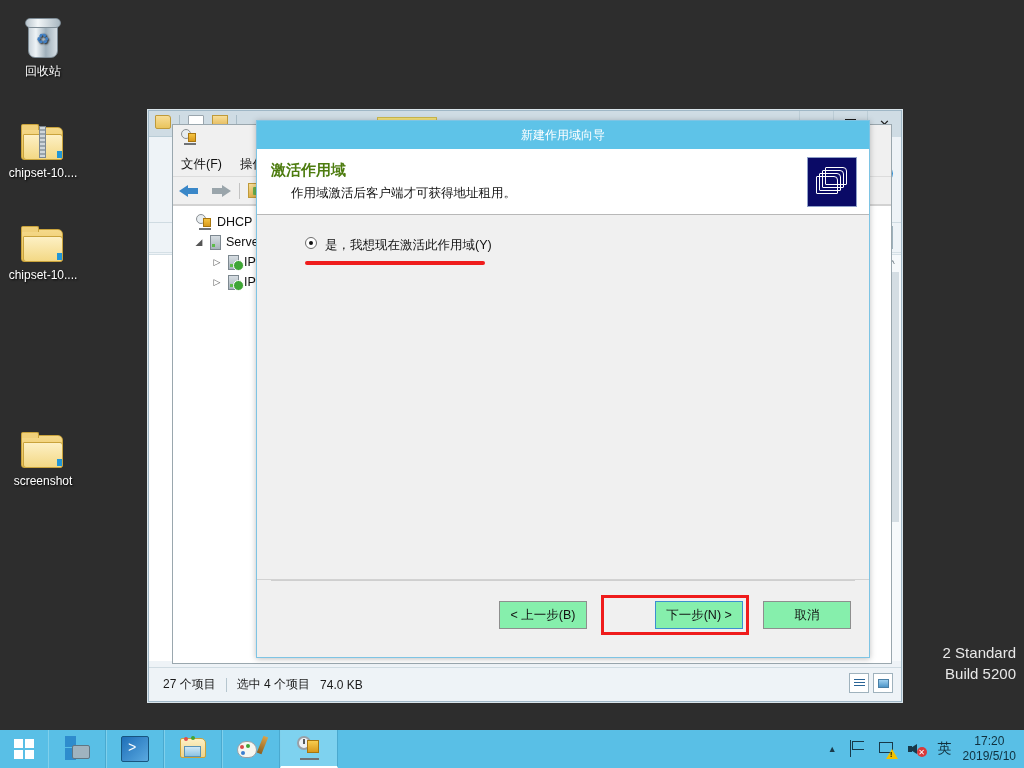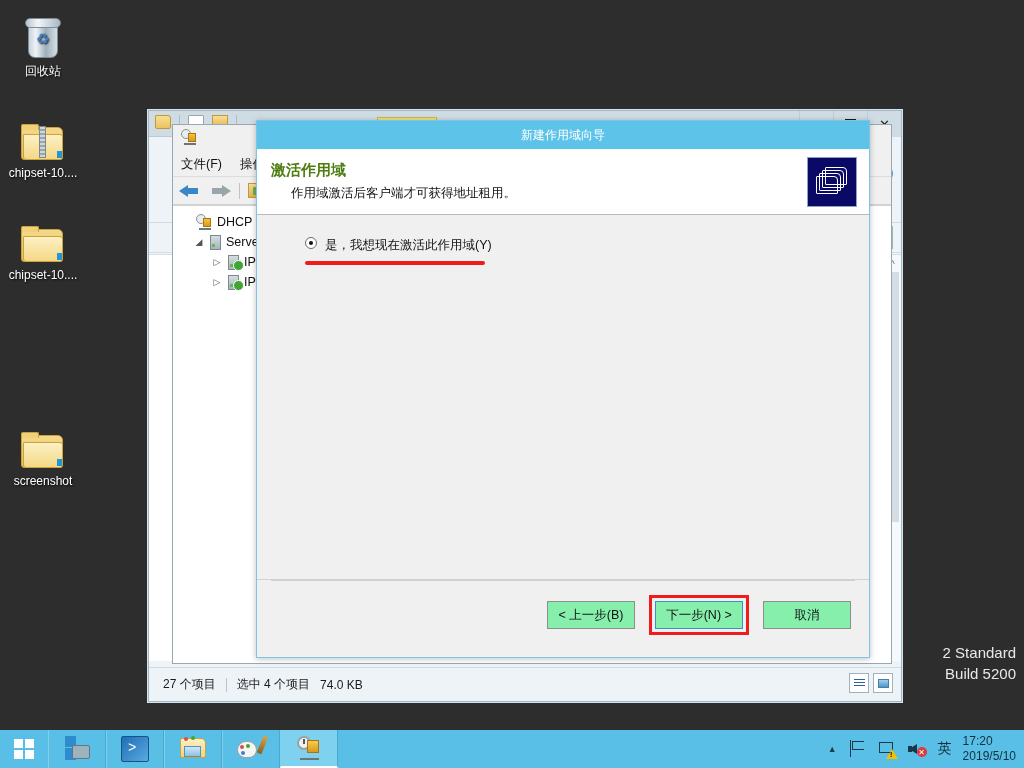--- a/index.html
+++ b/index.html
@@ -221,21 +221,21 @@
   .wz-footer {
     position:absolute; left:0; right:0; bottom:0; height:78px; background:#f0f0f0;
     border-top:1px solid #d2d2d2;
   }
   .wz-sep { height:1px; background:#cfcfcf; margin:0 14px; }
   .wz-buttons { display:flex; justify-content:flex-end; gap:14px; padding:14px 18px 0 0; align-items:center; }
   .wz-btn {
     min-width:88px; height:28px; background:#86efac; border:1px solid #8e8e8e;
     font-size:12.5px; color:#111; display:flex; align-items:center; justify-content:center;
   }
-  .wz-btn.primary { border:1px solid #3c8fd0; }
+  .wz-btn.primary { border:1px solid #3c8fd0;margin-left:48px; }
   .red-box {
     padding:3px; border:3px solid #ef1c1c; display:flex; align-items:center; justify-content:center;
   }
 
   
   #watermark {
     position:absolute; right:8px; bottom:46px; text-align:right;
     color:#e8e8e8; font-size:15px; line-height:21px;
   }
 
@@ -287,21 +287,21 @@
   .flag { }
   .flag .pole { position:absolute; left:2px; top:0; width:1.6px; height:17px; background:#17394a; }
   .flag .cloth { position:absolute; left:4px; top:1px; width:12px; height:9px; border:1.6px solid #17394a; border-right:none; }
   .net .scr { position:absolute; left:1px; top:2px; width:14px; height:11px; border:1.6px solid #17394a; }
   .net .warn { position:absolute; right:-1px; bottom:-1px; width:0; height:0; border-left:6px solid transparent; border-right:6px solid transparent; border-bottom:10px solid #f2c200; }
   .net .warn::after { content:"!"; position:absolute; left:-1.5px; top:2px; font-size:7px; color:#000; font-weight:bold; }
   .spk .cone { position:absolute; left:1px; top:4px; width:0; height:0; border-top:5px solid transparent; border-bottom:5px solid transparent; border-right:8px solid #17394a; }
   .spk .box { position:absolute; left:0px; top:6px; width:4px; height:6px; background:#17394a; }
   .spk .x { position:absolute; right:0px; bottom:1px; width:10px; height:10px; border-radius:50%; background:#d93a3a; color:#fff; font-size:8px; display:flex; align-items:center; justify-content:center; }
   .ime { font-size:14px; color:#11303d; }
-  .clock-txt { text-align:left; font-size:12px; color:#10303e; line-height:15px; }
+  .clock-txt { text-align:center; font-size:12px; color:#10303e; line-height:15px; }
 </style>
 </head>
 <body>
 
 <div id="desktop">
 
   <div class="desk-icon" style="left:0px; top:8px;">
     <div class="glyph">
       <div class="bin">
           <div class="body"></div>

